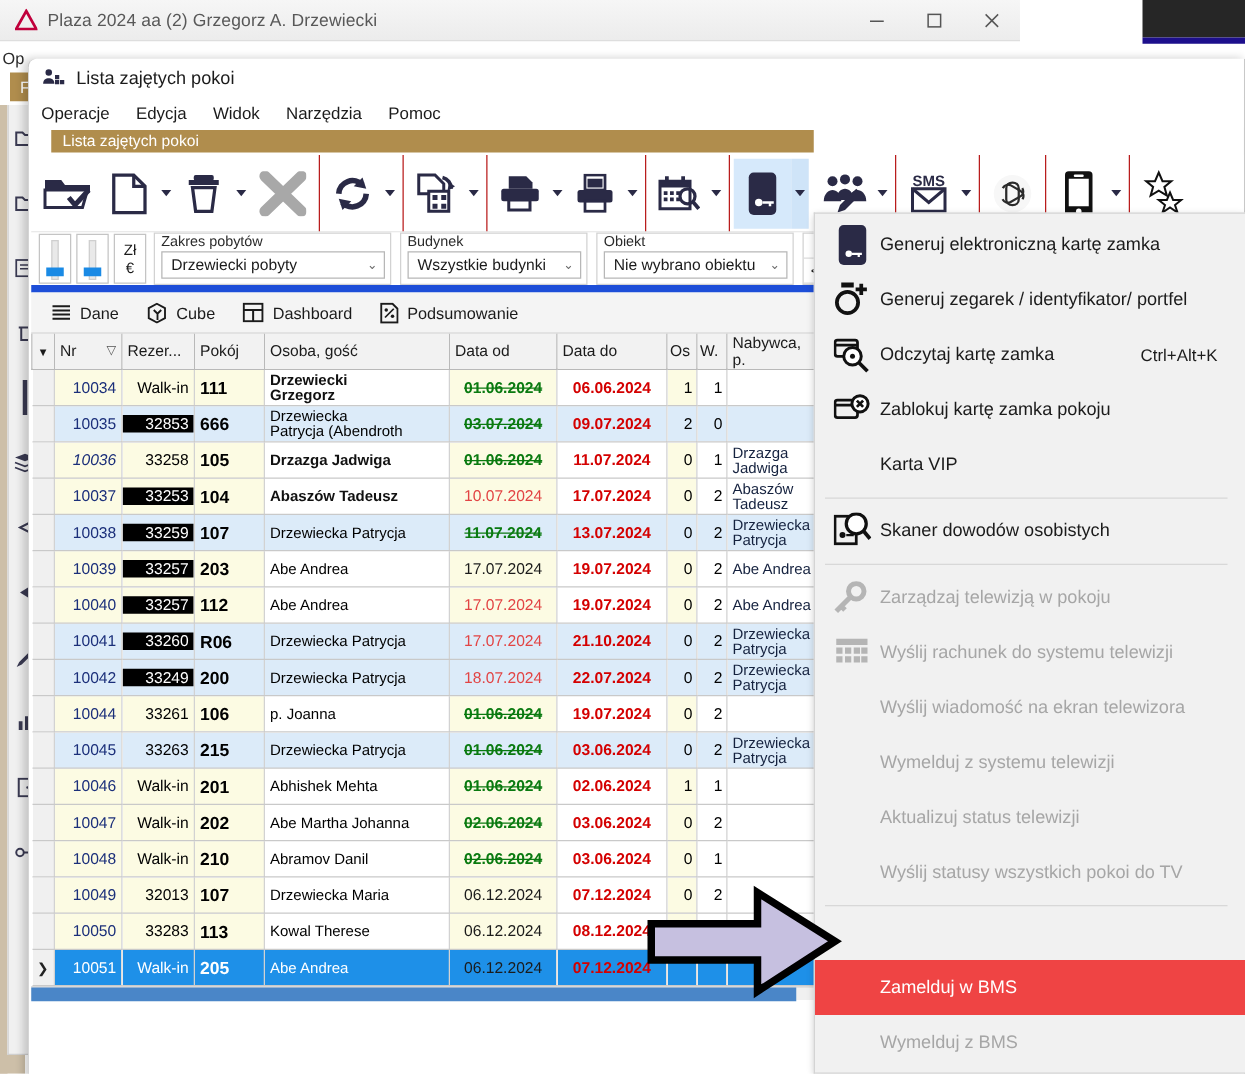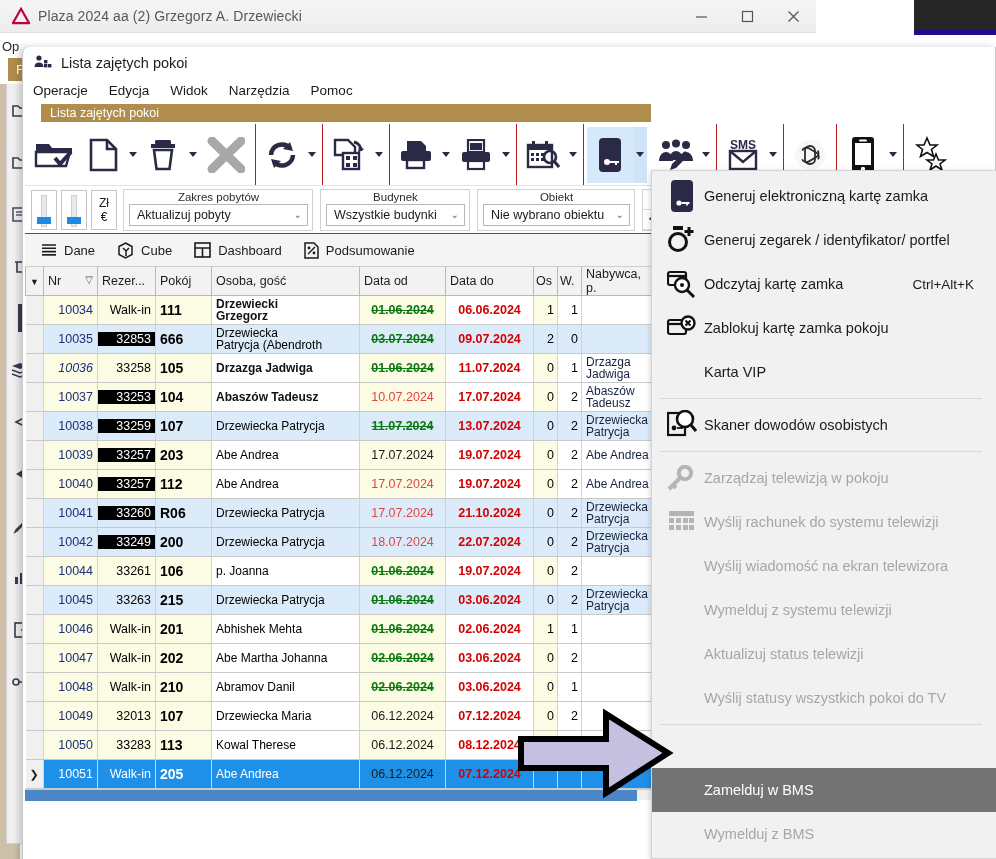--- a/index.html
+++ b/index.html
@@ -127,21 +127,21 @@
   .tsplit {
     width:14px; height:56px; display:flex; align-items:center; justify-content:center;
     color:#2a2a46; font-size:9px;
   }
   .tsplit.sel { background:#cfe4f8; }
   .caret { width:0;height:0;border-left:4px solid transparent;border-right:4px solid transparent;border-top:5px solid #2a2a46;}
 
   
   #filterbar {
     margin-left:2px; height:48px; display:flex; align-items:center;
-    padding-left:6px; background:#fff; border-bottom:1px solid #1d4ed8;text-align:center;
+    padding-left:6px; background:#fff; border-bottom:6px solid #1d4ed8;
   }
   .slider-box {
     width:26px; height:40px; border:1px solid #c4c4c4; background:#fff;
     margin-right:4px; position:relative;
   }
   .slider-track{
     position:absolute; left:9px; top:4px; width:6px; height:32px;
     background:#e9e9e9; border:1px solid #cfcfcf;
   }
   .slider-thumb{
@@ -248,21 +248,21 @@
     padding-top:3px;
   }
   .mitem {
     height:44px; display:flex; align-items:center; padding-left:8px;
     font-size:14.5px; color:#1b1b1b; white-space:nowrap;
   }
   .mitem .micn { width:44px; min-width:44px; display:flex; align-items:center; justify-content:center; }
   .mitem .mlbl { flex:1; }
   .mitem .mkey { color:#1b1b1b; font-size:13.5px; padding-right:22px; }
   .mitem.disabled { color:#a6a6a6; }
-  .mitem.hl { background:#737373; color:#ffffff;margin-top:43px; }
+  .mitem.hl { background:#ef4444; color:#ffffff;margin-top:43px; }
   .msep { height:1px; background:#d8d8d8; margin:4px 14px 4px 8px; }
 
   
   #annot-arrow { position:absolute; left:516px; top:706px; width:160px; height:95px; pointer-events:none; }
 </style>
 </head>
 <body>
 
 <div id="bg-app">
 
@@ -607,21 +607,21 @@
       <div class="slider-thumb"></div>
     </div>
     <div class="curr-box">
       <span>Zł</span>
       <span>€</span>
     </div>
 
     <div class="fgroup" style="width:190px">
       <div class="flabel">Zakres pobytów</div>
       <div class="fselect">
-        <span>Aktualizuj pobyty</span>
+        <span>Drzewiecki pobyty</span>
         <span class="chev">⌄</span>
       </div>
     </div>
 
     <div class="fgroup" style="width:150px">
       <div class="flabel">Budynek</div>
       <div class="fselect">
         <span>Wszystkie budynki</span>
         <span class="chev">⌄</span>
       </div>

